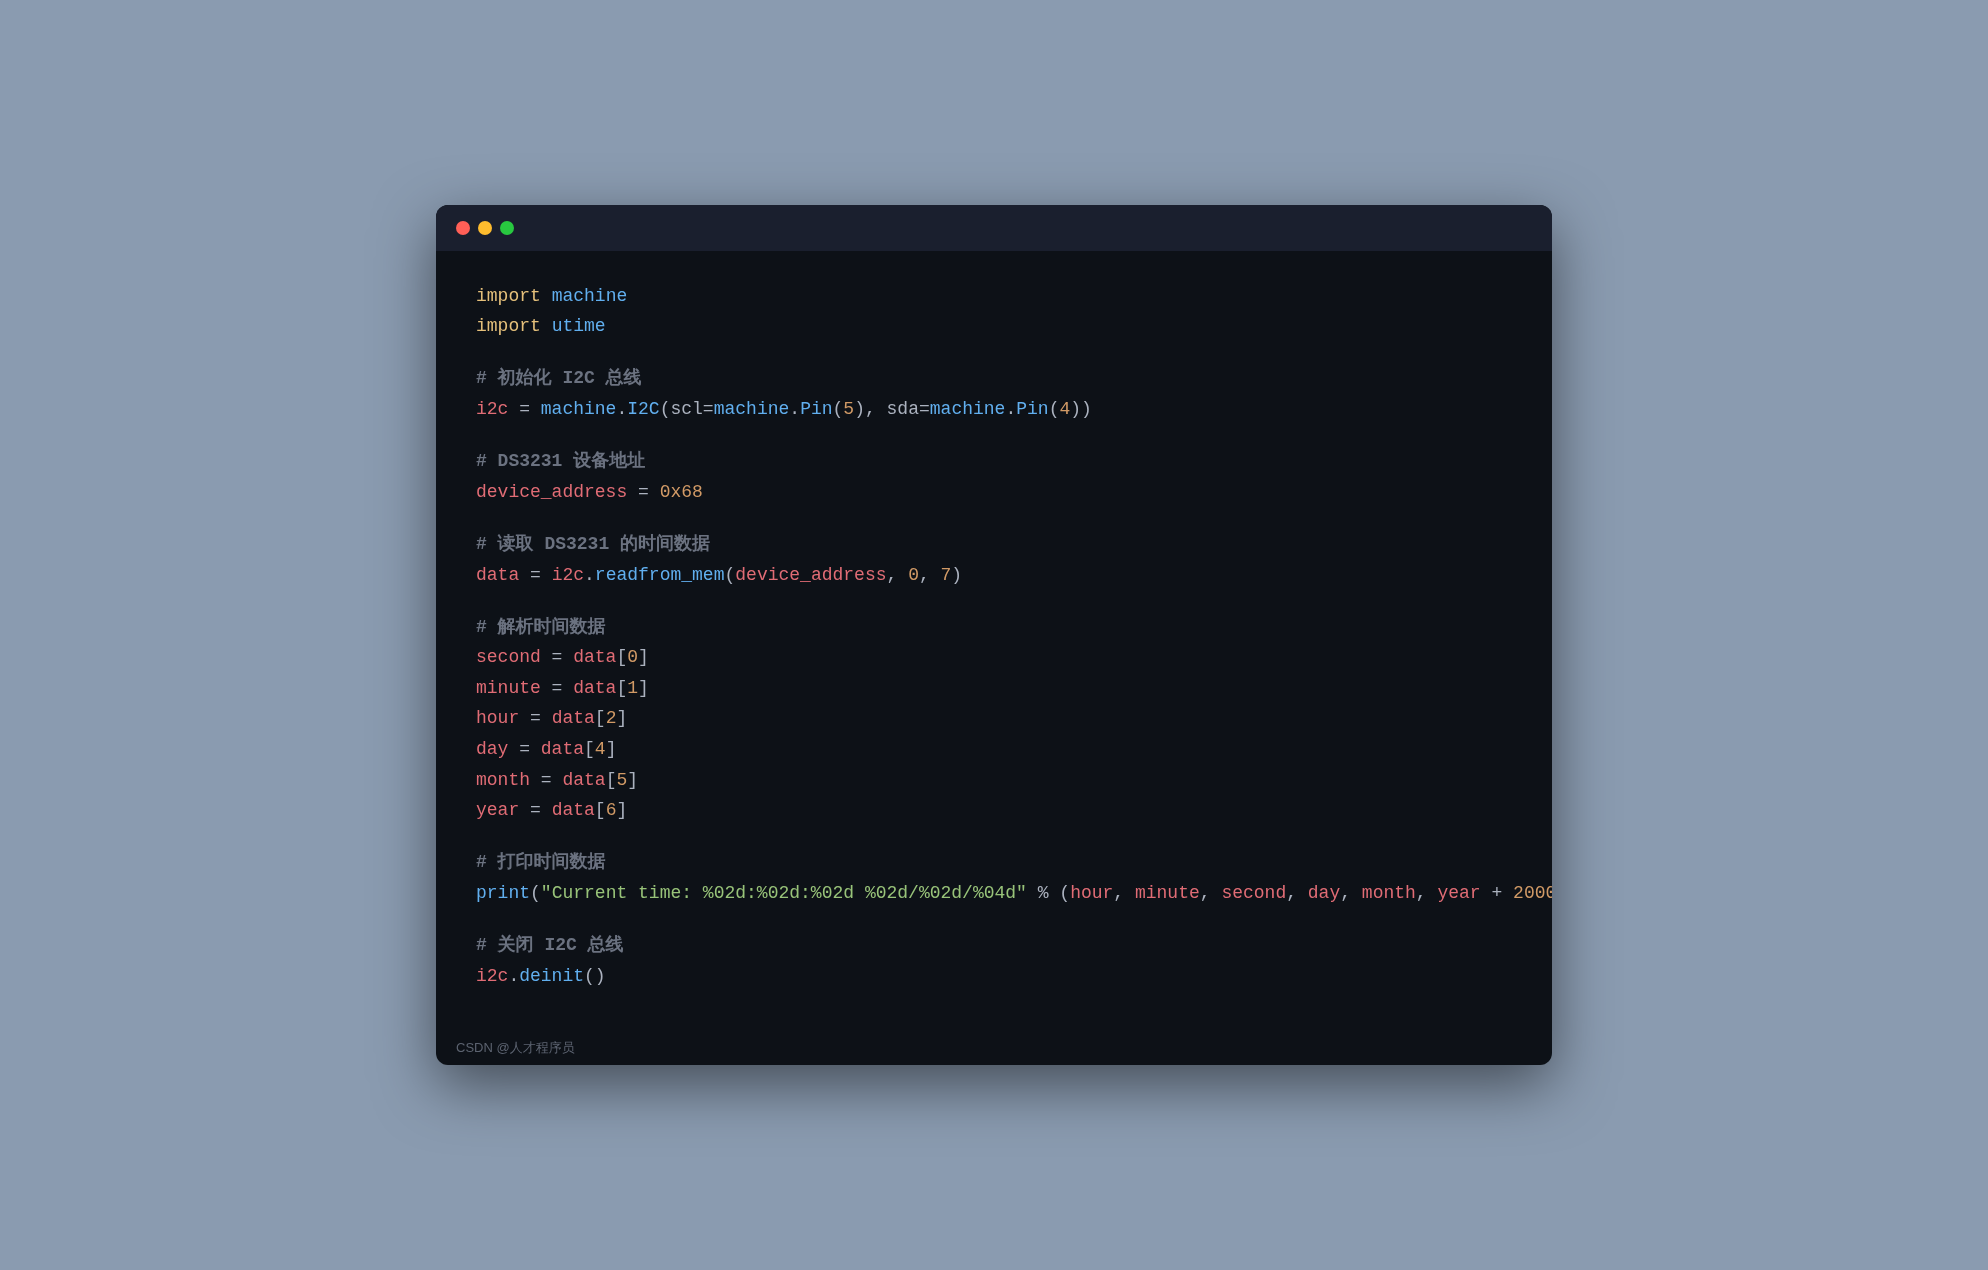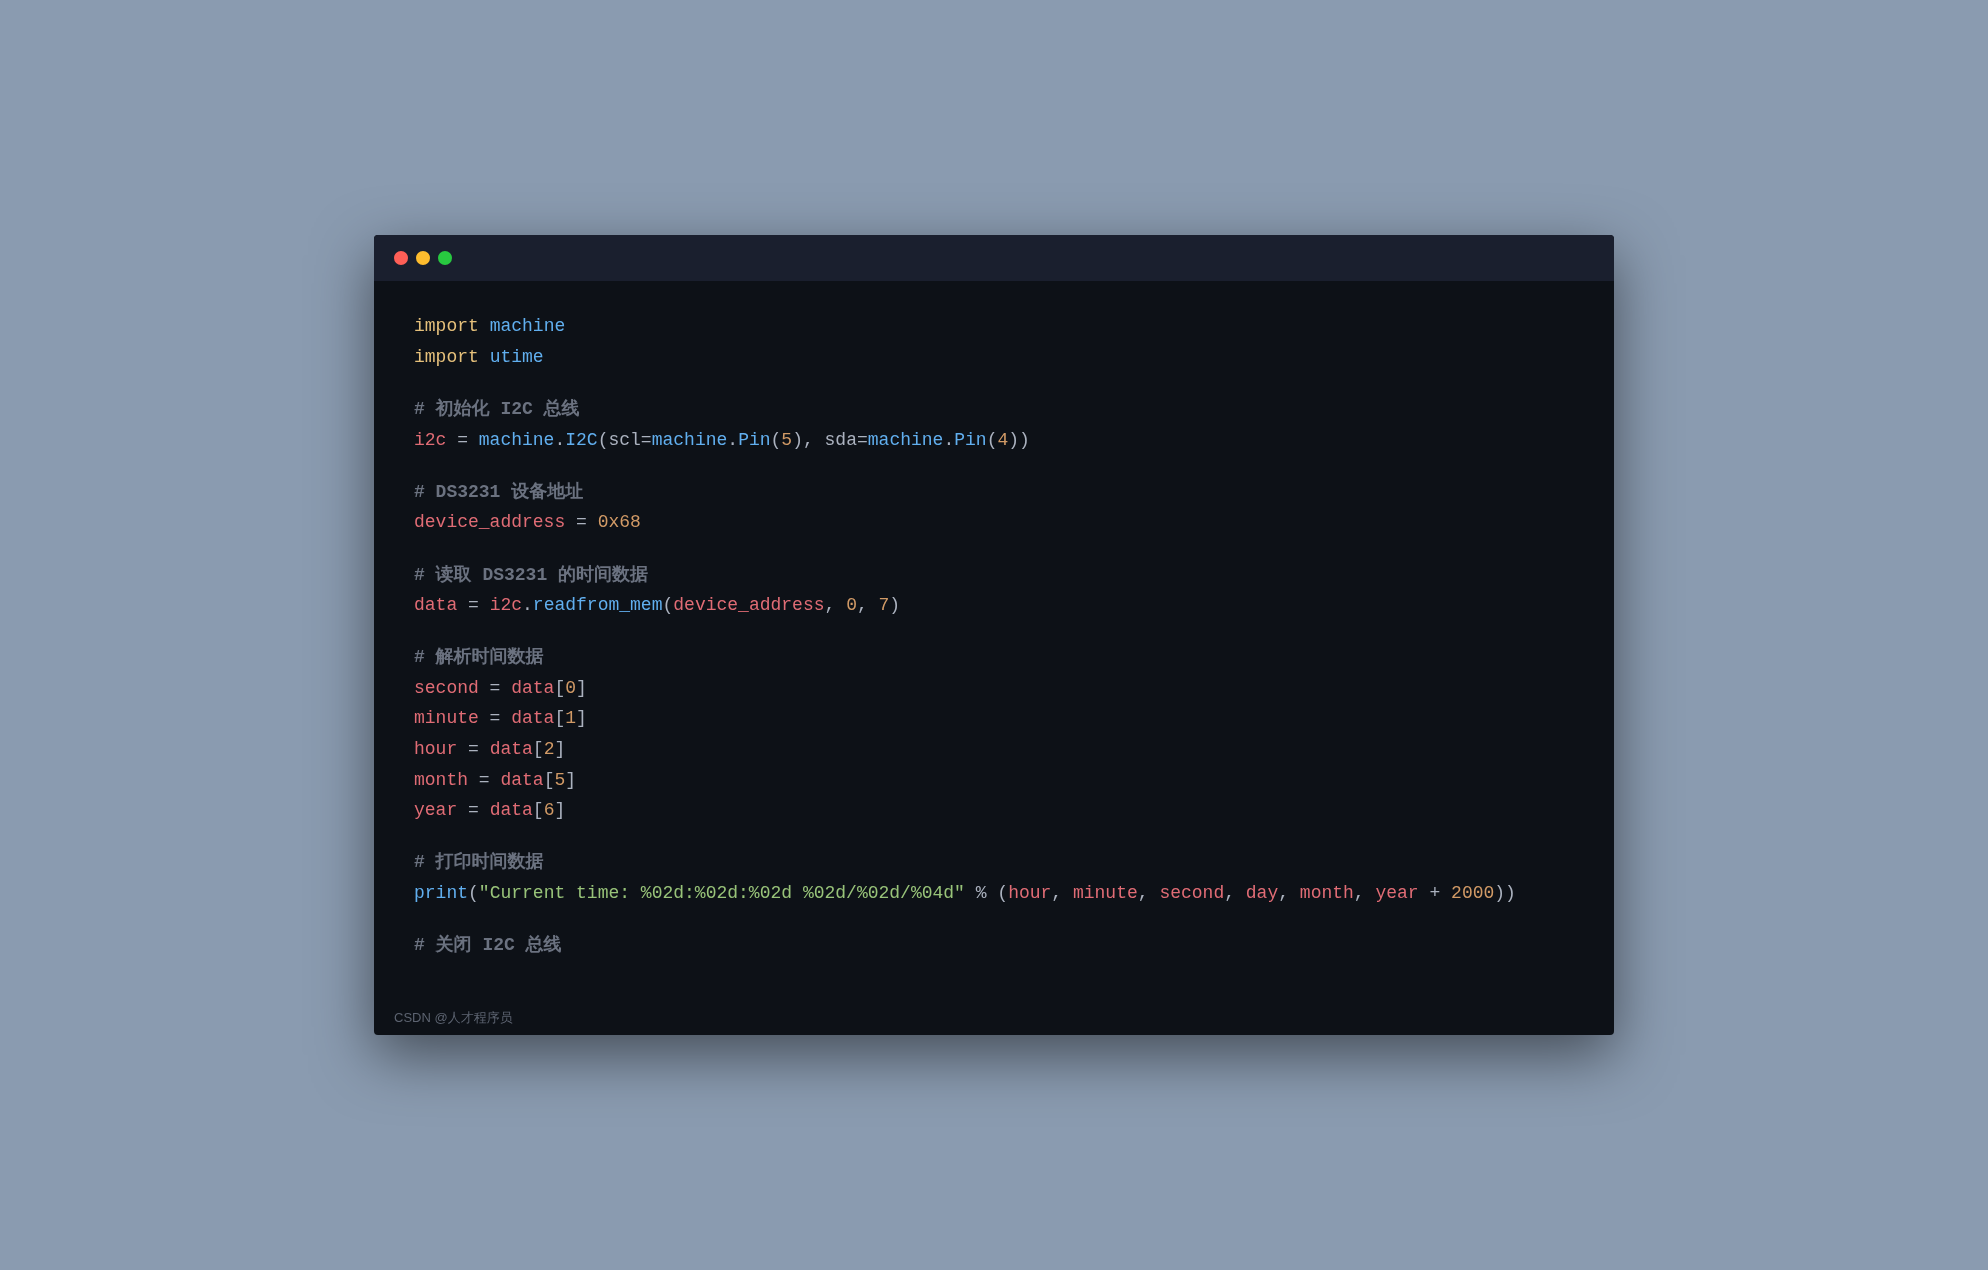--- a/index.html
+++ b/index.html
@@ -12,23 +12,23 @@
       width: 1988px;
       height: 1270px;
       background-color: #8a9bb0;
       display: flex;
       align-items: center;
       justify-content: center;
       font-family: 'Courier New', Courier, monospace;
     }
 
     .window {
-      width: 1240px;
+      width: 1116px;
       background-color: #0d1117;
-      border-radius: 4px;
+      border-radius: 12px;
       box-shadow: 0 20px 60px rgba(0,0,0,0.5);
       overflow: hidden;
     }
 
     .titlebar {
       background-color: #1a1f2e;
       padding: 16px 20px;
       display: flex;
       align-items: center;
       gap: 8px;
@@ -120,35 +120,37 @@
       <span class="blank"></span>
 
       <span class="line comment"># 解析时间数据</span>
 
       <span class="line"><span class="var">second</span><span class="plain"> = </span><span class="var">data</span><span class="punct">[</span><span class="number">0</span><span class="punct">]</span></span>
 
       <span class="line"><span class="var">minute</span><span class="plain"> = </span><span class="var">data</span><span class="punct">[</span><span class="number">1</span><span class="punct">]</span></span>
 
       <span class="line"><span class="var">hour</span><span class="plain"> = </span><span class="var">data</span><span class="punct">[</span><span class="number">2</span><span class="punct">]</span></span>
 
+      <span class="line"><span class="var">day</span><span class="plain"> = </span><span class="var">data</span><span class="punct">[</span><span class="number">4</span><span class="punct">]</span></span>
 
       <span class="line"><span class="var">month</span><span class="plain"> = </span><span class="var">data</span><span class="punct">[</span><span class="number">5</span><span class="punct">]</span></span>
 
       <span class="line"><span class="var">year</span><span class="plain"> = </span><span class="var">data</span><span class="punct">[</span><span class="number">6</span><span class="punct">]</span></span>
 
       <span class="blank"></span>
 
       <span class="line comment"># 打印时间数据</span>
 
       <span class="line"><span class="func">print</span><span class="punct">(</span><span class="string">"Current time: %02d:%02d:%02d %02d/%02d/%04d"</span><span class="plain"> % </span><span class="punct">(</span><span class="var">hour</span><span class="plain">, </span><span class="var">minute</span><span class="plain">, </span><span class="var">second</span><span class="plain">, </span><span class="var">day</span><span class="plain">, </span><span class="var">month</span><span class="plain">, </span><span class="var">year</span><span class="plain"> + </span><span class="number">2000</span><span class="punct">))</span></span>
 
       <span class="blank"></span>
 
       <span class="line comment"># 关闭 I2C 总线</span>
 
+      <span class="line"><span class="var">i2c</span><span class="plain">.</span><span class="func">deinit</span><span class="punct">()</span></span>
 
     </div>
 
     <div class="footer-bar">
       <span>CSDN @人才程序员</span>
     </div>
   </div>
 </div>
 
 </body></html>

